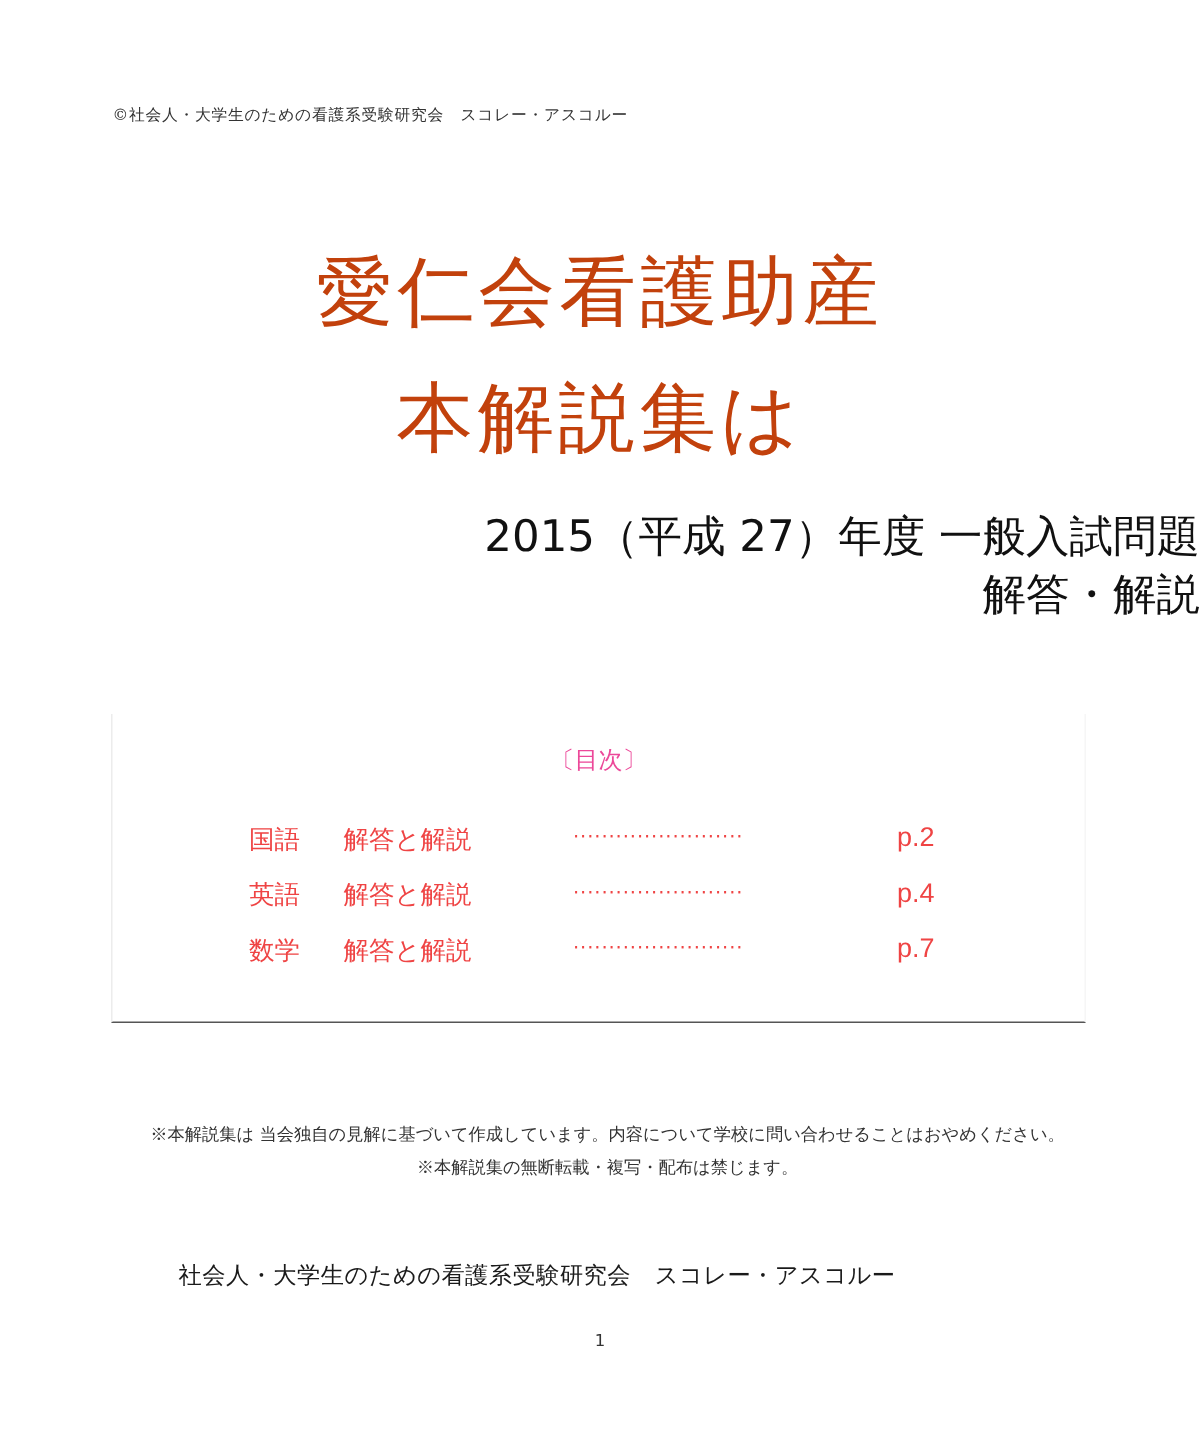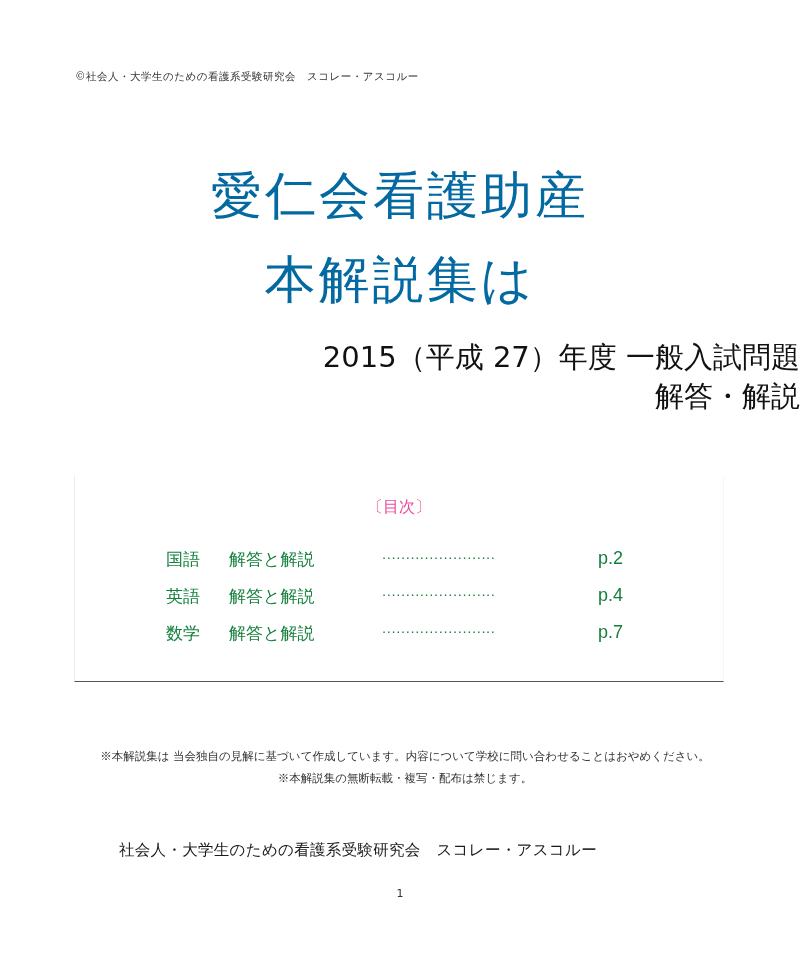--- a/index.html
+++ b/index.html
@@ -30,21 +30,21 @@
       font-size: 10.5px;
       color: #333333;
       letter-spacing: 0.5px;
       white-space: nowrap;
     }
     .title {
       position: absolute;
       left: 0; width: 800px;
       text-align: center;
       font-size: 51px;
-      color: #0369a1;
+      color: #c2410c;
       letter-spacing: 3px;
       line-height: 1;
       white-space: nowrap;
     }
     .title.line1 { top: 160px; }
     .title.line2 { top: 244px; }
     .subtitle {
       position: absolute;
       left: 0; width: 800px;
       text-align: right;
@@ -74,21 +74,21 @@
       text-align: center;
       font-size: 16px;
       color: #ec4899;
     }
     .toc-row {
       position: absolute;
       left: 0;
       width: 100%;
       height: 24px;
       font-size: 17px;
-      color: #15803d;
+      color: #ef4444;
     }
     .toc-row .subject {
       position: absolute;
       left: 91px;
       top: 0;
       white-space: nowrap;
     }
     .toc-row .desc {
       position: absolute;
       left: 154px;

